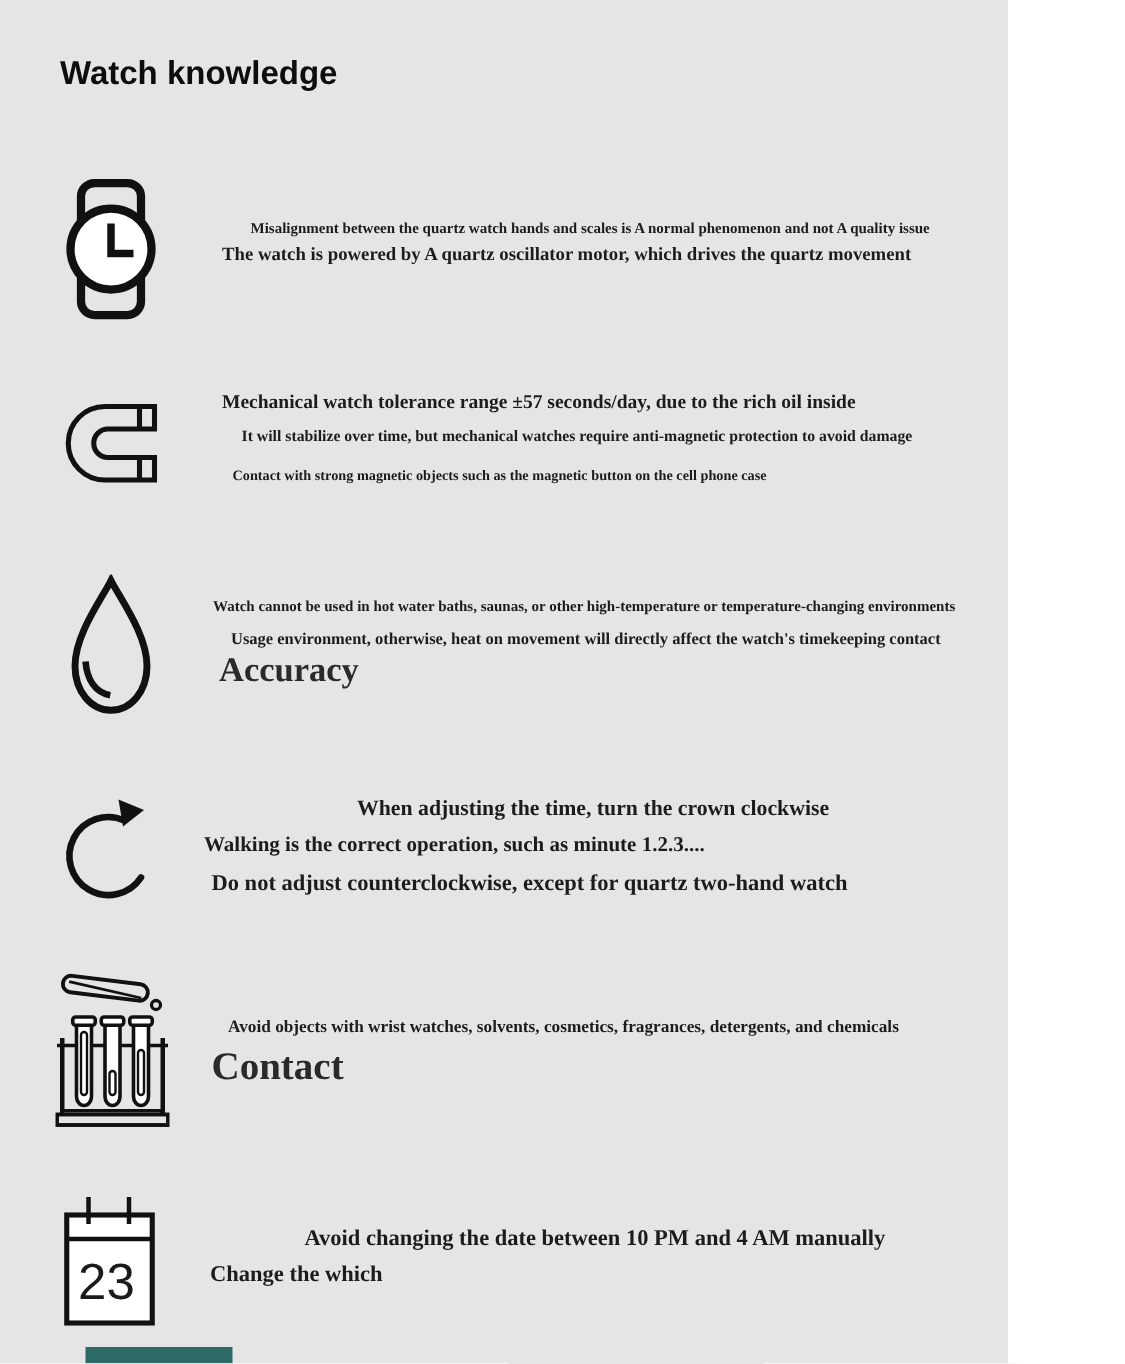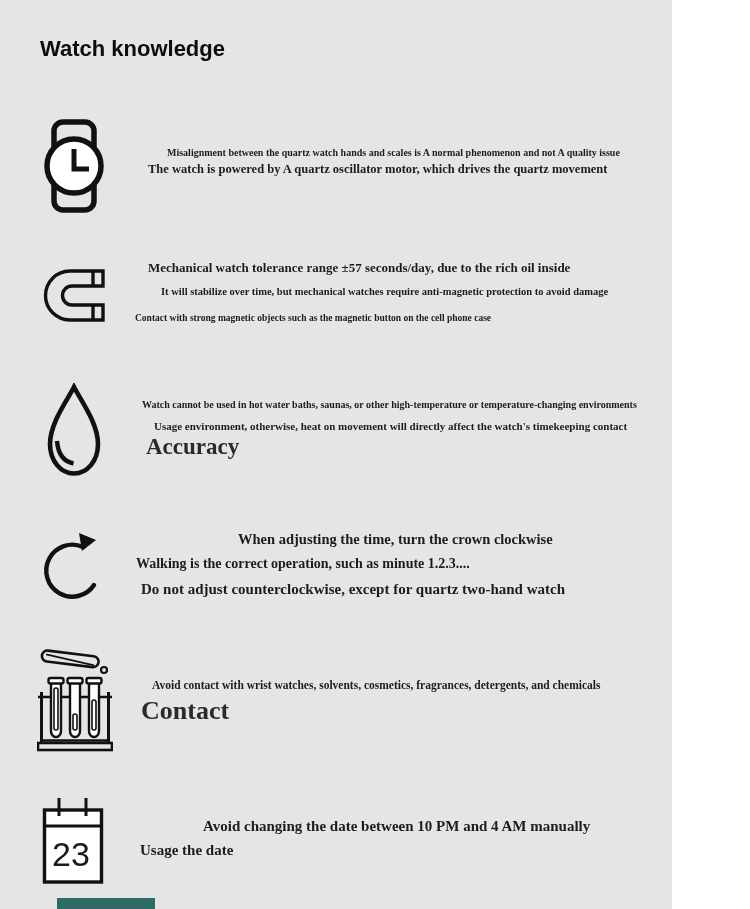--- a/index.html
+++ b/index.html
@@ -47,21 +47,21 @@
   </div>
 
   <div>
     <svg class="ic" style="left:43px;top:268px" width="63" height="55" viewBox="0 0 63 55">
       <path d="M60 3 L27 3 A24.5 24.5 0 0 0 27 52 L60 52 L60 37 L29 37 A9.5 9.5 0 0 1 29 18 L60 18 Z" fill="none" stroke="#111" stroke-width="3.4"></path>
       <line x1="50" y1="3" x2="50" y2="18" stroke="#111" stroke-width="3.4"></line>
       <line x1="50" y1="37" x2="50" y2="52" stroke="#111" stroke-width="3.4"></line>
     </svg>
     <div class="ln" style="left:148px;top:261px;font-size:13px">Mechanical watch tolerance range ±57 seconds/day, due to the rich oil inside</div>
     <div class="ln" style="left:161px;top:286px;font-size:10.5px">It will stabilize over time, but mechanical watches require anti-magnetic protection to avoid damage</div>
-    <div class="ln" style="left:135px;top:313px;font-size:9.5px">Contact with strong magnetic objects such as the magnetic button on the cell phone case</div>
+    <div class="ln" style="left:155px;top:313px;font-size:9.5px">Contact with strong magnetic objects such as the magnetic button on the cell phone case</div>
   </div>
 
   <div>
     <svg class="ic" style="left:43px;top:383px" width="62" height="96" viewBox="0 0 62 96">
       <path d="M31 4 C 25 16 7 40 7 61 C 7 78 17.8 90.5 31 90.5 C 44.2 90.5 55 78 55 61 C 55 40 37 16 31 4 Z" fill="none" stroke="#111" stroke-width="4.6"></path>
       <path d="M14 58 C 15 70 20.5 78.5 30.5 80.5" fill="none" stroke="#111" stroke-width="4.4"></path>
     </svg>
     <div class="ln" style="left:142px;top:399px;font-size:10px">Watch cannot be used in hot water baths, saunas, or other high-temperature or temperature-changing environments</div>
     <div class="ln" style="left:154px;top:420px;font-size:11px">Usage environment, otherwise, heat on movement will directly affect the watch's timekeeping contact</div>
     <div class="ln" style="left:146px;top:434px;font-size:23px;color:#2a2a2a">Accuracy</div>
@@ -94,31 +94,31 @@
         <rect x="11.5" y="29" width="15" height="5.5" rx="2" fill="#fff" stroke-width="2.4"></rect>
         <rect x="30.5" y="29" width="15" height="5.5" rx="2" fill="#fff" stroke-width="2.4"></rect>
         <rect x="49.5" y="29" width="15" height="5.5" rx="2" fill="#fff" stroke-width="2.4"></rect>
         <rect x="17" y="39" width="4" height="42" rx="2" stroke-width="1.6"></rect>
         <rect x="36" y="65" width="4" height="16" rx="2" stroke-width="1.6"></rect>
         <rect x="55" y="51" width="4" height="30" rx="2" stroke-width="1.6"></rect>
         <line x1="3" y1="91.5" x2="73" y2="91.5" stroke-width="2.4"></line>
         <rect x="1" y="94" width="74" height="7" stroke-width="2.6"></rect>
       </g>
     </svg>
-    <div class="ln" style="left:152px;top:679px;font-size:11.5px">Avoid contact with wrist watches, solvents, cosmetics, fragrances, detergents, and chemicals</div>
+    <div class="ln" style="left:152px;top:679px;font-size:11.5px">Avoid objects with wrist watches, solvents, cosmetics, fragrances, detergents, and chemicals</div>
     <div class="ln" style="left:141px;top:696px;font-size:26px;color:#2a2a2a">Contact</div>
   </div>
 
   <div>
     <svg class="ic" style="left:42px;top:795px" width="62" height="90" viewBox="0 0 62 90">
       <rect x="2.5" y="15" width="57" height="72" fill="#fff" stroke="#111" stroke-width="3.4"></rect>
       <line x1="2.5" y1="31" x2="59.5" y2="31" stroke="#111" stroke-width="3"></line>
       <line x1="17" y1="3" x2="17" y2="21" stroke="#111" stroke-width="3"></line>
       <line x1="44" y1="3" x2="44" y2="21" stroke="#111" stroke-width="3"></line>
       <text x="29" y="71" text-anchor="middle" font-size="34" font-weight="400" font-family="Liberation Sans, sans-serif" fill="#1a1a1a">23</text>
     </svg>
     <div class="ln" style="left:203px;top:818px;font-size:15px">Avoid changing the date between 10 PM and 4 AM manually</div>
-    <div class="ln" style="left:140px;top:842px;font-size:15px">Usage the date</div>
+    <div class="ln" style="left:140px;top:842px;font-size:15px">Change the which</div>
   </div>
 
   <div class="accent-bar" style="background: rgb(46, 107, 104);"></div>
 
 </div>
 
 </body></html>

